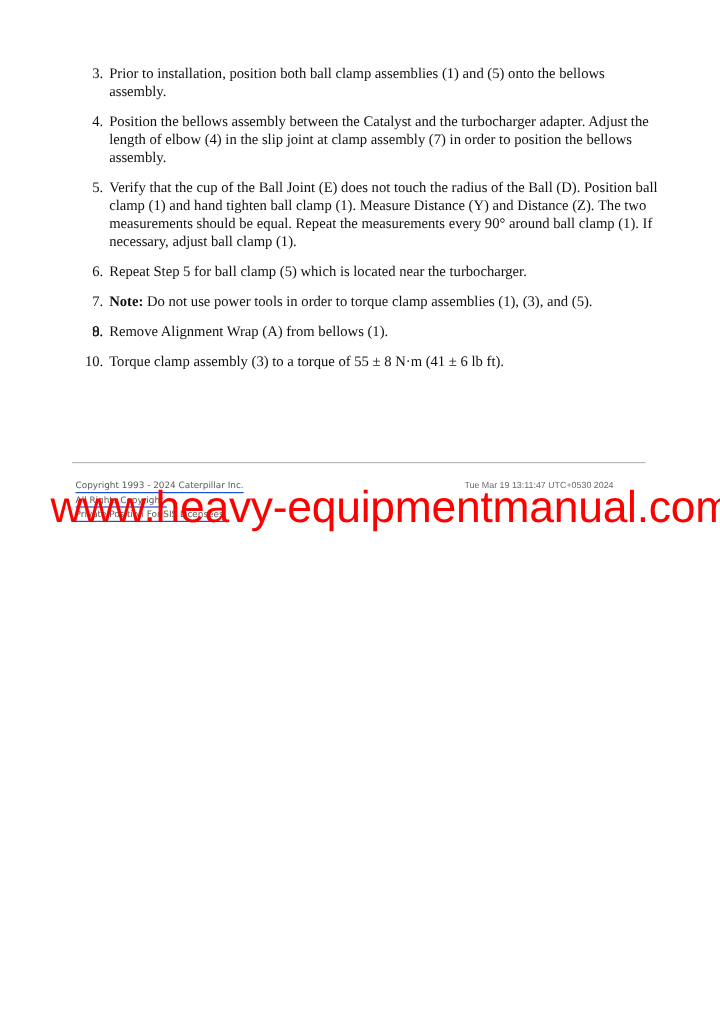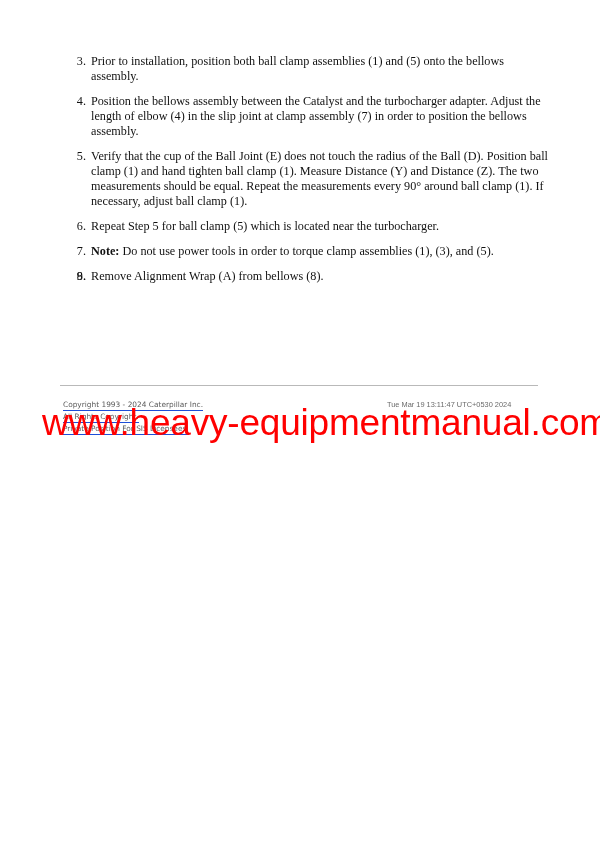--- a/index.html
+++ b/index.html
@@ -53,21 +53,25 @@
     </li>
     <li>
       <span class="num">7.</span>
       <div class="note" style="margin-top:2px;"><b>Note:</b><span> Do not use power tools in order to torque clamp assemblies (1), (3), and (5).</span></div>
     </li>
     <li>
       <span class="num">8.</span>
     </li>
     <li>
       <span class="num">9.</span>
-      <span>Remove Alignment Wrap (A) from bellows (8).</span>
+      <span>Remove Alignment Wrap (A) from bellows (1).</span>
+    </li>
+    <li>
+      <span class="num">10.</span>
+      <span>Torque clamp assembly (3) to a torque of 55 ± 8 N·m (41 ± 6 lb ft).</span>
     </li>
   </ol>
 
   <div class="rule"></div>
 
   <div class="footer-left">
     <div><a href="#">Copyright 1993 - 2024 Caterpillar Inc.</a></div>
     <div><a href="#">All Rights Copyright.</a></div>
     <div><a href="#">Private Position For SIS Licensees.</a></div>
   </div>

